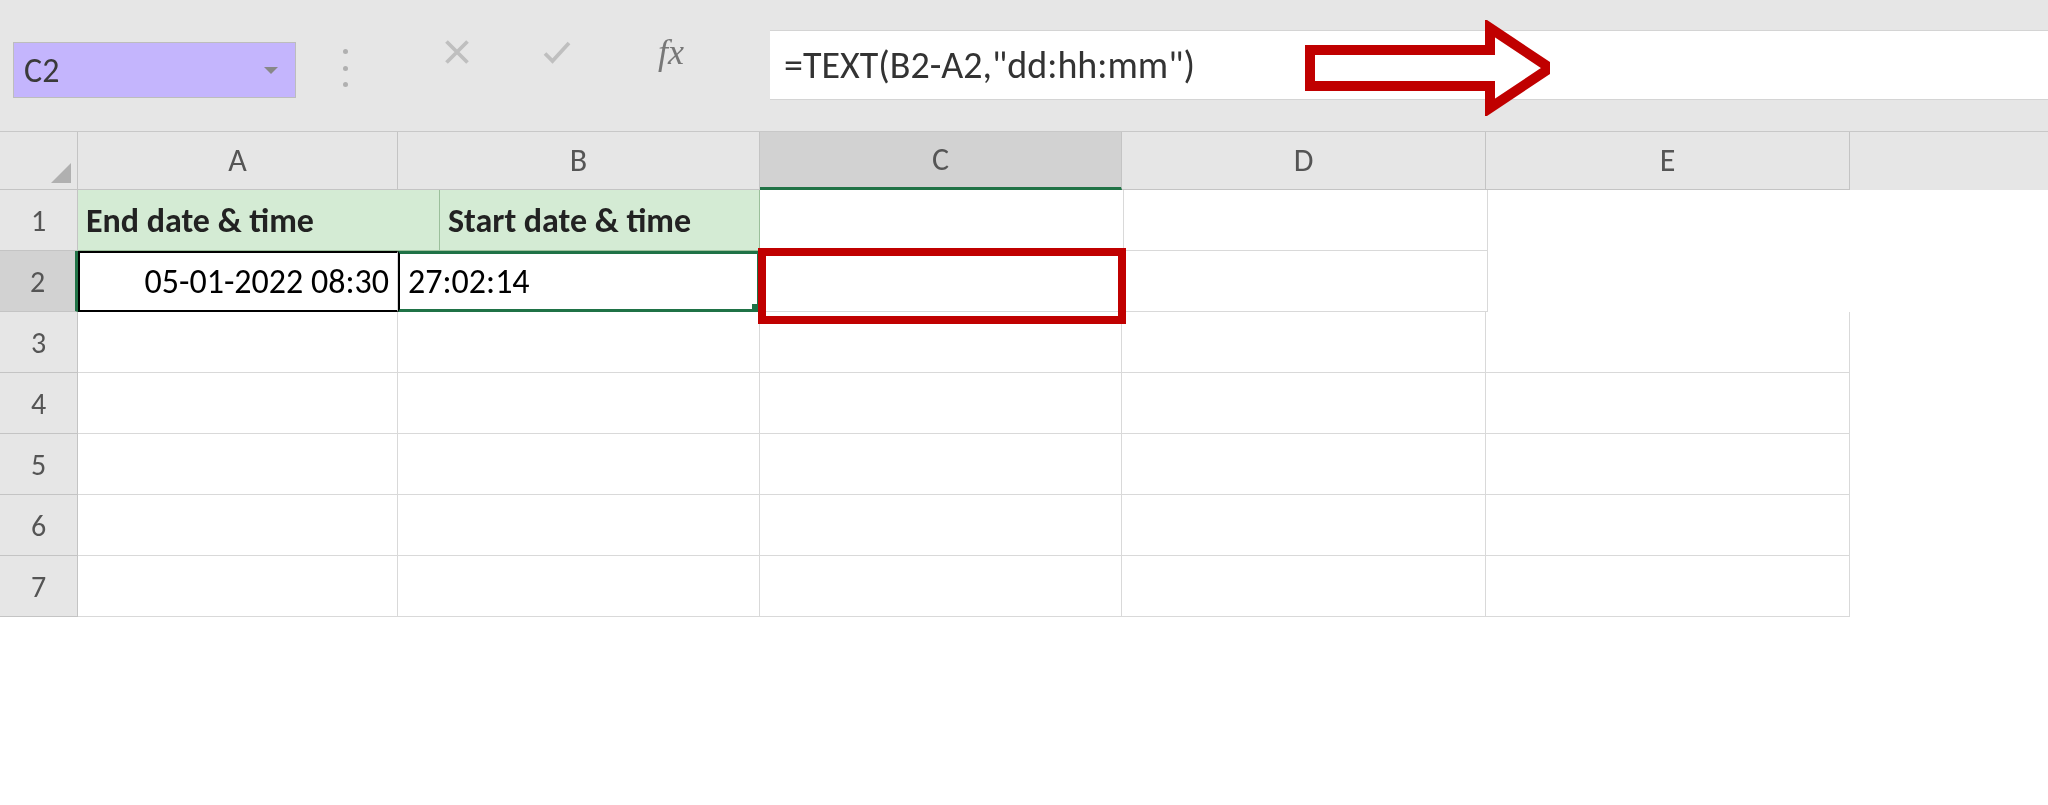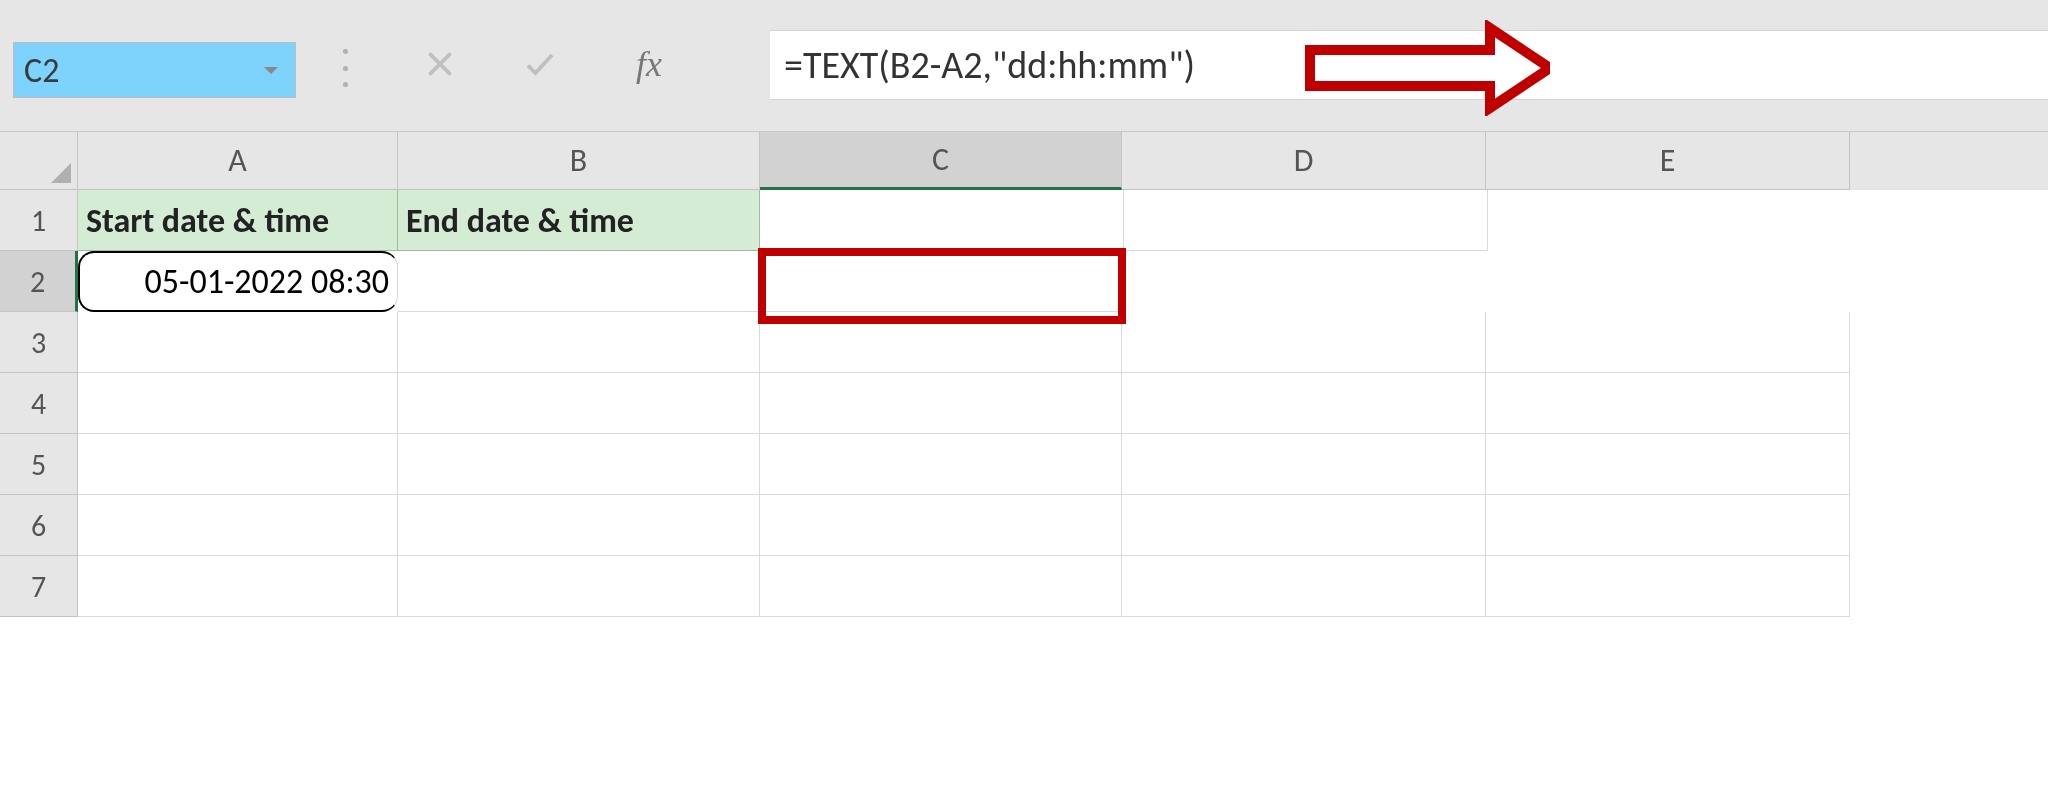--- a/index.html
+++ b/index.html
@@ -14,21 +14,21 @@
   .fbar {
     position: relative;
     height: 132px;
     background: #e6e6e6;
     border-bottom: 1px solid #c8c8c8;
   }
   .namebox {
     position: absolute;
     left: 13px; top: 42px;
     width: 283px; height: 56px;
-    background: #7dd3fc;
+    background: #c4b5fd;
     border: 1px solid #bdbdbd;
     display: flex; align-items: center;
     font-size: 34px;
     color: #3a3a3a;
     padding-left: 10px;
   }
   .namebox .dd {
     position: absolute; right: 0; top: 0; bottom: 0; width: 48px;
     display:flex; align-items:center; justify-content:center;
     color:#767676;
@@ -38,22 +38,22 @@
     left: 330px; top: 38px; height: 60px;
     display:flex; align-items:center;
   }
   .fsep .dots {
     width: 30px; height: 46px;
     display:flex; flex-direction:column; justify-content:space-between; align-items:center;
     padding: 4px 0;
   }
   .fsep .dots span { width:5px; height:5px; border-radius:50%; background:#b0b0b0; }
   .fbtn {
-    position:absolute; top:36px; height:56px;
-    display:flex; align-items:center; justify-content:center;
+    position:absolute; top:24px; height:56px;
+    display:flex; align-items:center; justify-content:flex-end;
     color:#bfbfbf;
   }
   .fbtn.cancel { left: 405px; width:70px; }
   .fbtn.enter  { left: 505px; width:70px; }
   .fbtn.fx     { left: 614px; width:70px; color:#777; font-style:italic; font-family:"Times New Roman",serif; font-size:36px; }
   .fbtn.cancel svg, .fbtn.enter svg { width:36px; height:36px; }
   .formula-input {
     position:absolute;
     left: 770px; right: 0; top: 30px; height: 70px;
     background:#ffffff;
@@ -128,21 +128,21 @@
   }
   .cell.right { justify-content:flex-end; }
   .hdrCell {
     background:#d4ebd4;
     font-weight:bold;
     color:#222;
     border-right:1px solid #9bbf9b;
     border-bottom:1px solid #9bbf9b;
   }
   
-  .boxTop    { border-top:2px solid #000;border-radius:16px; }
+  .boxTop    { border-top:2px solid #000; }
   .boxBottom { border-bottom:2px solid #000; }
   .boxLeft   { border-left:2px solid #000; }
   .boxRightB { border-right:2px solid #000; }
   
   .selCell {
     border:3px solid #1f7246;
   }
   .selHandle {
     position:absolute; right:-5px; bottom:-5px;
     width:10px; height:10px; background:#1f7246;
@@ -207,35 +207,39 @@
     <div class="corner"></div>
     <div class="colhead cA">A</div>
     <div class="colhead cB">B</div>
     <div class="colhead cC sel">C</div>
     <div class="colhead cD">D</div>
     <div class="colhead cE">E</div>
   </div>
 
   <div class="row">
     <div class="rowhead">1</div>
+    <div class="cell cB hdrCell">
+        <span>End date &amp; time</span>
+      </div>
     <div class="cell cA hdrCell">
         <span>Start date &amp; time</span>
-      </div>
-    <div class="cell cB hdrCell">
-        <span>End date &amp; time</span>
       </div>
     <div class="cell cD"></div>
     <div class="cell cE"></div>
   </div>
 
   <div class="row">
     <div class="rowhead sel">2</div>
     <div class="cell cA right boxTop boxBottom boxLeft">
         <span>05-01-2022 08:30</span>
       </div>
+    <div class="cell cC boxTop boxBottom boxRightB selCell" style="border-left:2px solid #000;">
+      <span>27:02:14</span>
+      <span class="selHandle"></span>
+    </div>
     <div class="cell cD"></div>
     <div class="cell cE"></div>
   </div>
 
   <div class="row">
     <div class="rowhead">3</div>
     <div class="cell cA"></div>
     <div class="cell cB"></div>
     <div class="cell cC"></div>
     <div class="cell cD"></div>

